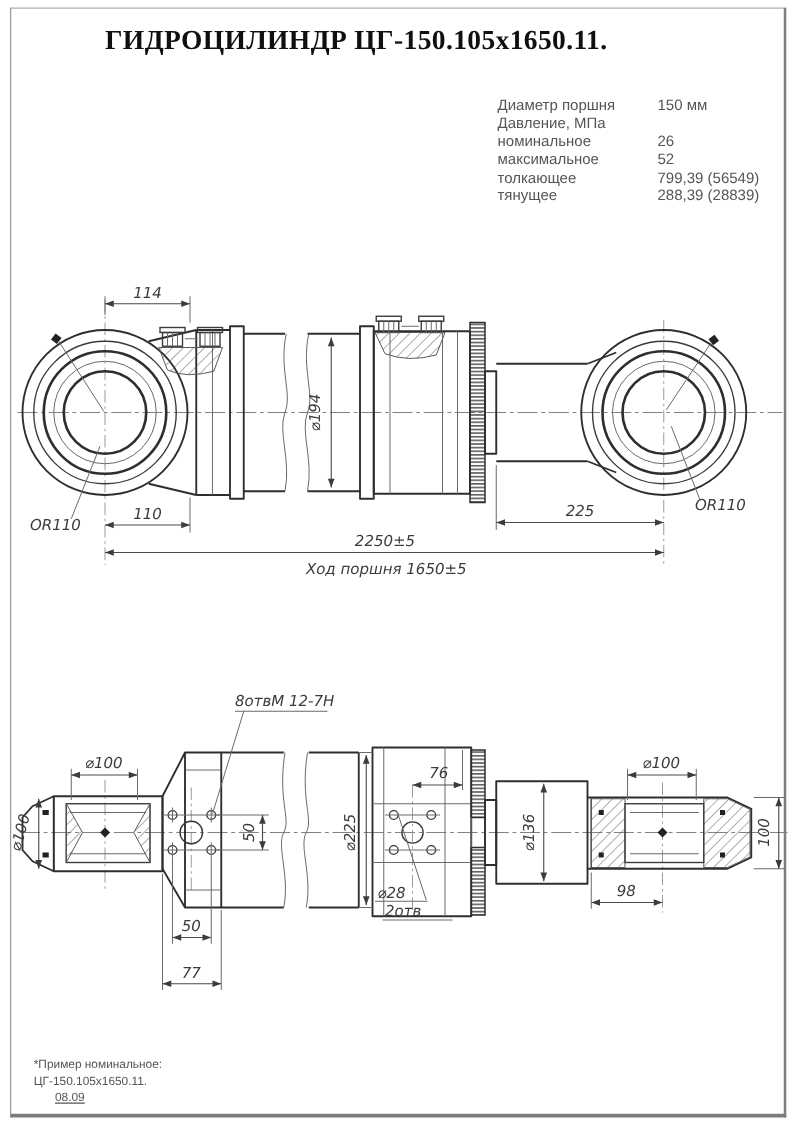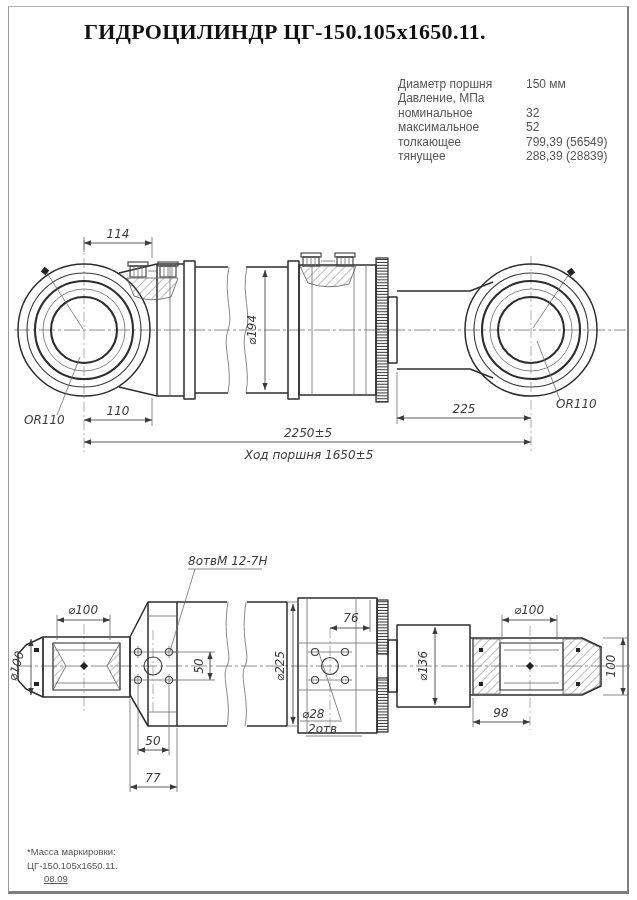--- a/index.html
+++ b/index.html
@@ -40,21 +40,21 @@
   <div class="spec-row">
       <span class="spec-label">Диаметр поршня</span>
       <span class="spec-value">150 мм</span>
     </div>
   <div class="spec-row">
       <span class="spec-label">Давление, МПа</span>
       <span class="spec-value"></span>
     </div>
   <div class="spec-row">
       <span class="spec-label">номинальное</span>
-      <span class="spec-value">32</span>
+      <span class="spec-value">26</span>
     </div>
   <div class="spec-row">
       <span class="spec-label">максимальное</span>
       <span class="spec-value">52</span>
     </div>
   <div class="spec-row">
       <span class="spec-label">толкающее</span>
       <span class="spec-value">799,39 (56549)</span>
     </div>
   <div class="spec-row">
@@ -299,16 +299,16 @@
       <text class="dimtext" x="501" y="717" text-anchor="middle">98</text>
 
       <path class="thin" d="M603,638 H628 M603,695 H628"></path>
       <path class="dim" d="M623,638 V695" marker-start="url(#arr)" marker-end="url(#arr)"></path>
       <text class="dimtext" x="615" y="666" text-anchor="middle" transform="rotate(-90 615 666)">100</text>
     </g>
   </g>
 </svg>
 
 <div class="footnote">
-  <div>*Масса маркировки:</div>
+  <div>*Пример номинальное:</div>
   <div>ЦГ-150.105x1650.11.</div>
   <div class="fn3">08.09</div>
 </div>
 
 </body></html>

